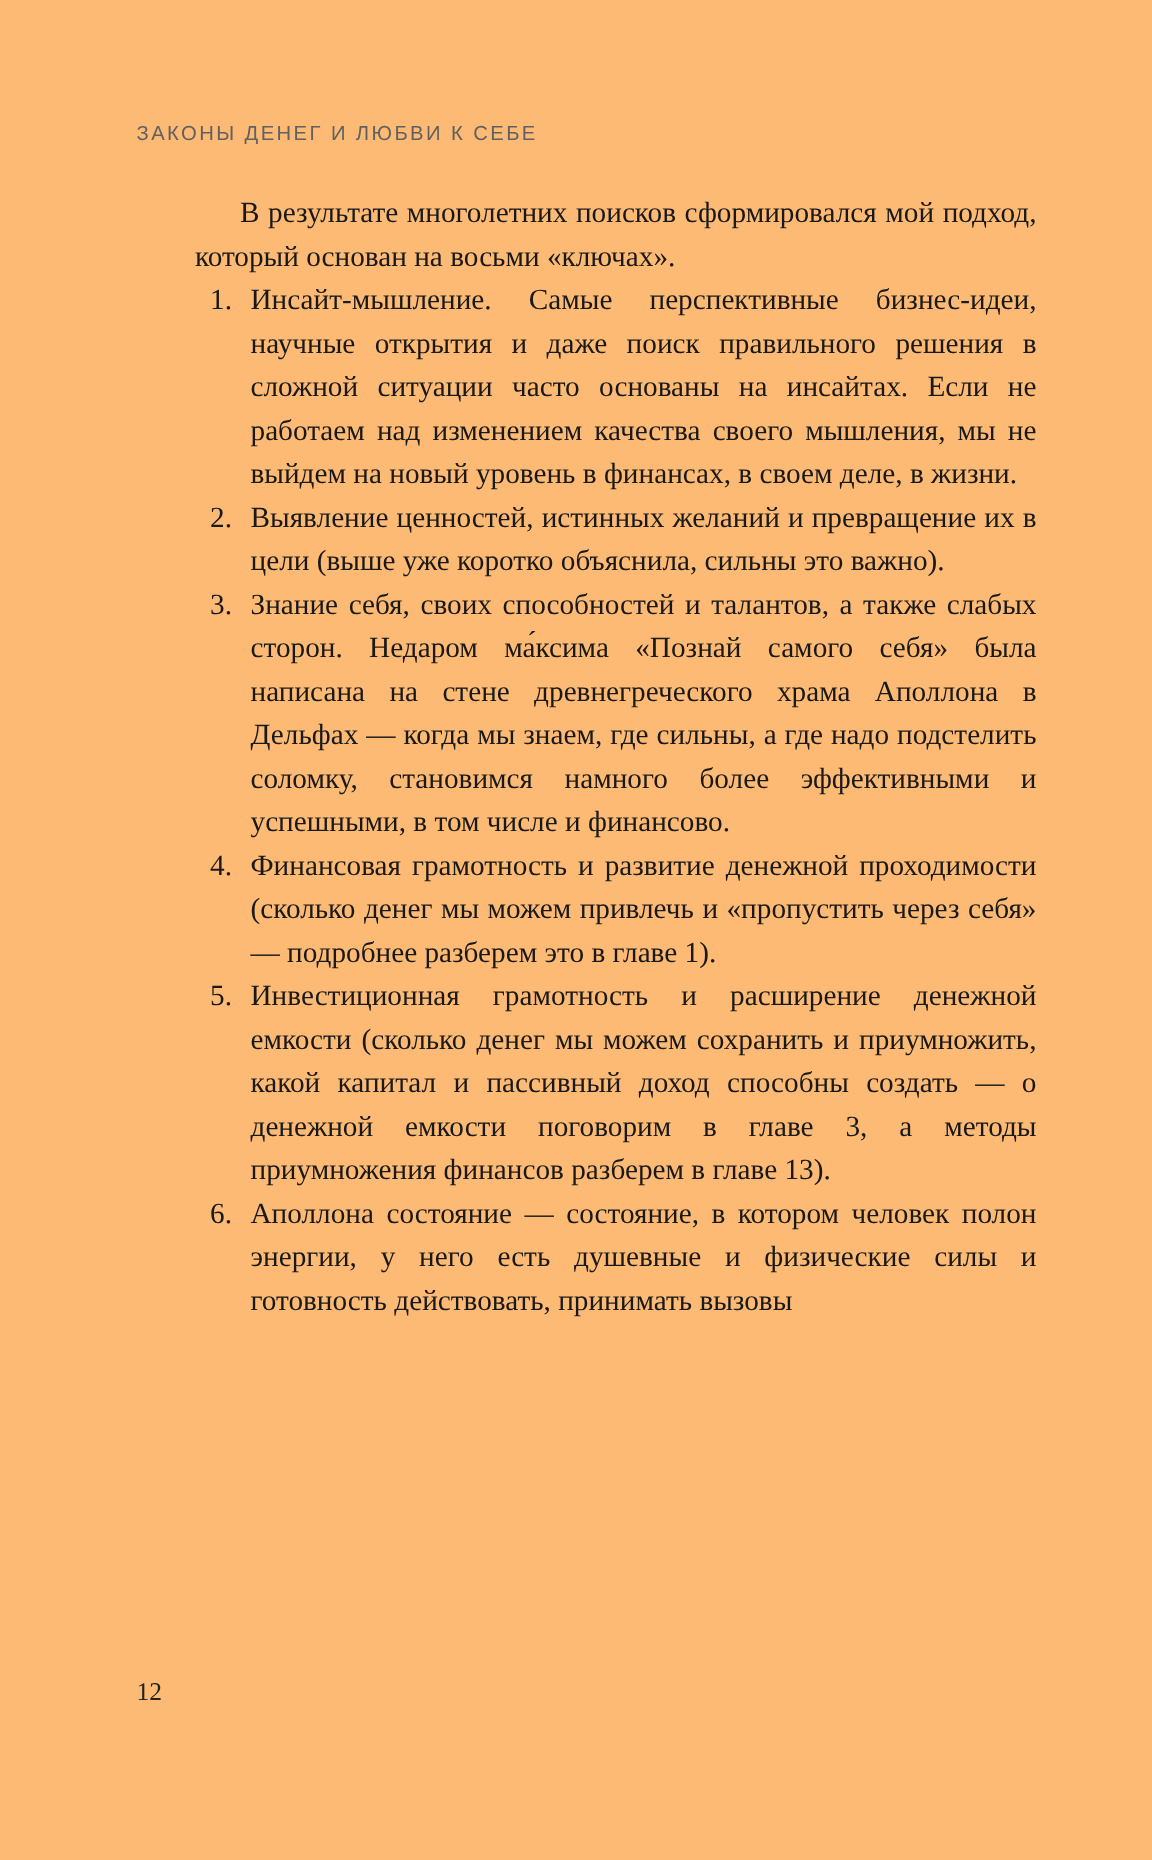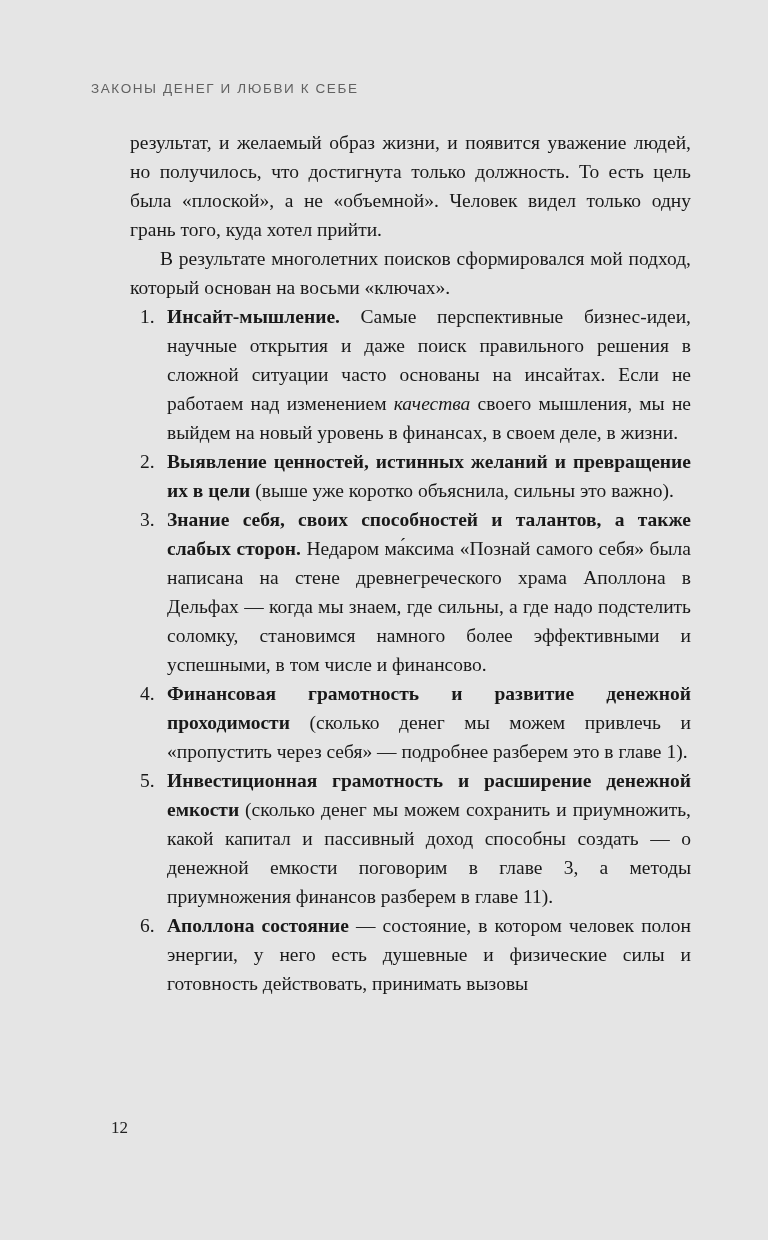--- a/index.html
+++ b/index.html
@@ -11,21 +11,21 @@
     width: 768px;
     height: 1240px;
     font-family: "Liberation Serif", "DejaVu Serif", serif;
     color: #1a1a1a;
     overflow: hidden;
   }
   .page {
     position: relative;
     width: 768px;
     height: 1240px;
-    background: #e5e5e5;
+    background: #fdba74;
   }
   .running-title {
     position: absolute;
     left: 91px;
     top: 81px;
     font-family: "Liberation Sans", "DejaVu Sans", sans-serif;
     font-size: 13.5px;
     letter-spacing: 1.6px;
     color: #616161;
     white-space: nowrap;
@@ -55,53 +55,50 @@
     position: relative;
     padding-left: 37px;
     margin: 0;
   }
   .list-number {
     position: absolute;
     left: 10px;
     top: 0;
   }
   .seg-bold {
-    font-weight: 700;
+    font-weight: 400;
   }
   .seg-italic {
-    font-style: italic;
   }
   .seg-normal {
     font-weight: 400;
     font-family: Liberation Serif, serif;
   }
   .page-number {
     position: absolute;
     left: 91px;
     top: 1118px;
     font-size: 17px;
     color: #222222;
-    margin-left: 20px;
   }
 </style>
 </head>
 <body>
 
 <div class="page">
   <div class="running-title">ЗАКОНЫ ДЕНЕГ И ЛЮБВИ К СЕБЕ</div>
 
   <div class="body-text">
     <div id="paragraphs">
-        <p class="para">результат, и желаемый образ жизни, и появится уважение людей, но получилось, что достигнута только должность. То есть цель была «плоской», а не «объемной». Человек видел только одну грань того, куда хотел прийти.</p>
         <p class="para indent">В результате многолетних поисков сформировался мой подход, который основан на восьми «ключах».</p>
       </div>
     <div id="key-list" class="keys-list">
         <div class="list-item"><span class="list-number">1.</span><span class="seg-bold">Инсайт-мышление. </span><span class="seg-normal">Самые перспективные бизнес-идеи, научные открытия и даже поиск правильного решения в сложной ситуации часто основаны на инсайтах. Если не работаем над изменением </span><span class="seg-italic">качества</span><span class="seg-normal"> своего мышления, мы не выйдем на новый уровень в финансах, в своем деле, в жизни.</span></div>
         <div class="list-item"><span class="list-number">2.</span><span class="seg-bold">Выявление ценностей, истинных желаний и превращение их в цели </span><span class="seg-normal">(выше уже коротко объяснила, сильны это важно).</span></div>
         <div class="list-item"><span class="list-number">3.</span><span class="seg-bold">Знание себя, своих способностей и талантов, а также слабых сторон. </span><span class="seg-normal">Недаром ма́ксима «Познай самого себя» была написана на стене древнегреческого храма Аполлона в Дельфах — когда мы знаем, где сильны, а где надо подстелить соломку, становимся намного более эффективными и успешными, в том числе и финансово.</span></div>
         <div class="list-item"><span class="list-number">4.</span><span class="seg-bold">Финансовая грамотность и развитие денежной проходимости </span><span class="seg-normal">(сколько денег мы можем привлечь и «пропустить через себя» — подробнее разберем это в главе 1).</span></div>
-        <div class="list-item"><span class="list-number">5.</span><span class="seg-bold">Инвестиционная грамотность и расширение денежной емкости </span><span class="seg-normal">(сколько денег мы можем сохранить и приумножить, какой капитал и пассивный доход способны создать — о денежной емкости поговорим в главе 3, а методы приумножения финансов разберем в главе 11).</span></div>
+        <div class="list-item"><span class="list-number">5.</span><span class="seg-bold">Инвестиционная грамотность и расширение денежной емкости </span><span class="seg-normal">(сколько денег мы можем сохранить и приумножить, какой капитал и пассивный доход способны создать — о денежной емкости поговорим в главе 3, а методы приумножения финансов разберем в главе 13).</span></div>
         <div class="list-item"><span class="list-number">6.</span><span class="seg-bold">Аполлона состояние</span><span class="seg-normal"> — состояние, в котором человек полон энергии, у него есть душевные и физические силы и готовность действовать, принимать вызовы</span></div>
       </div>
   </div>
 
   <div class="page-number">12</div>
 </div>
 
 </body></html>

